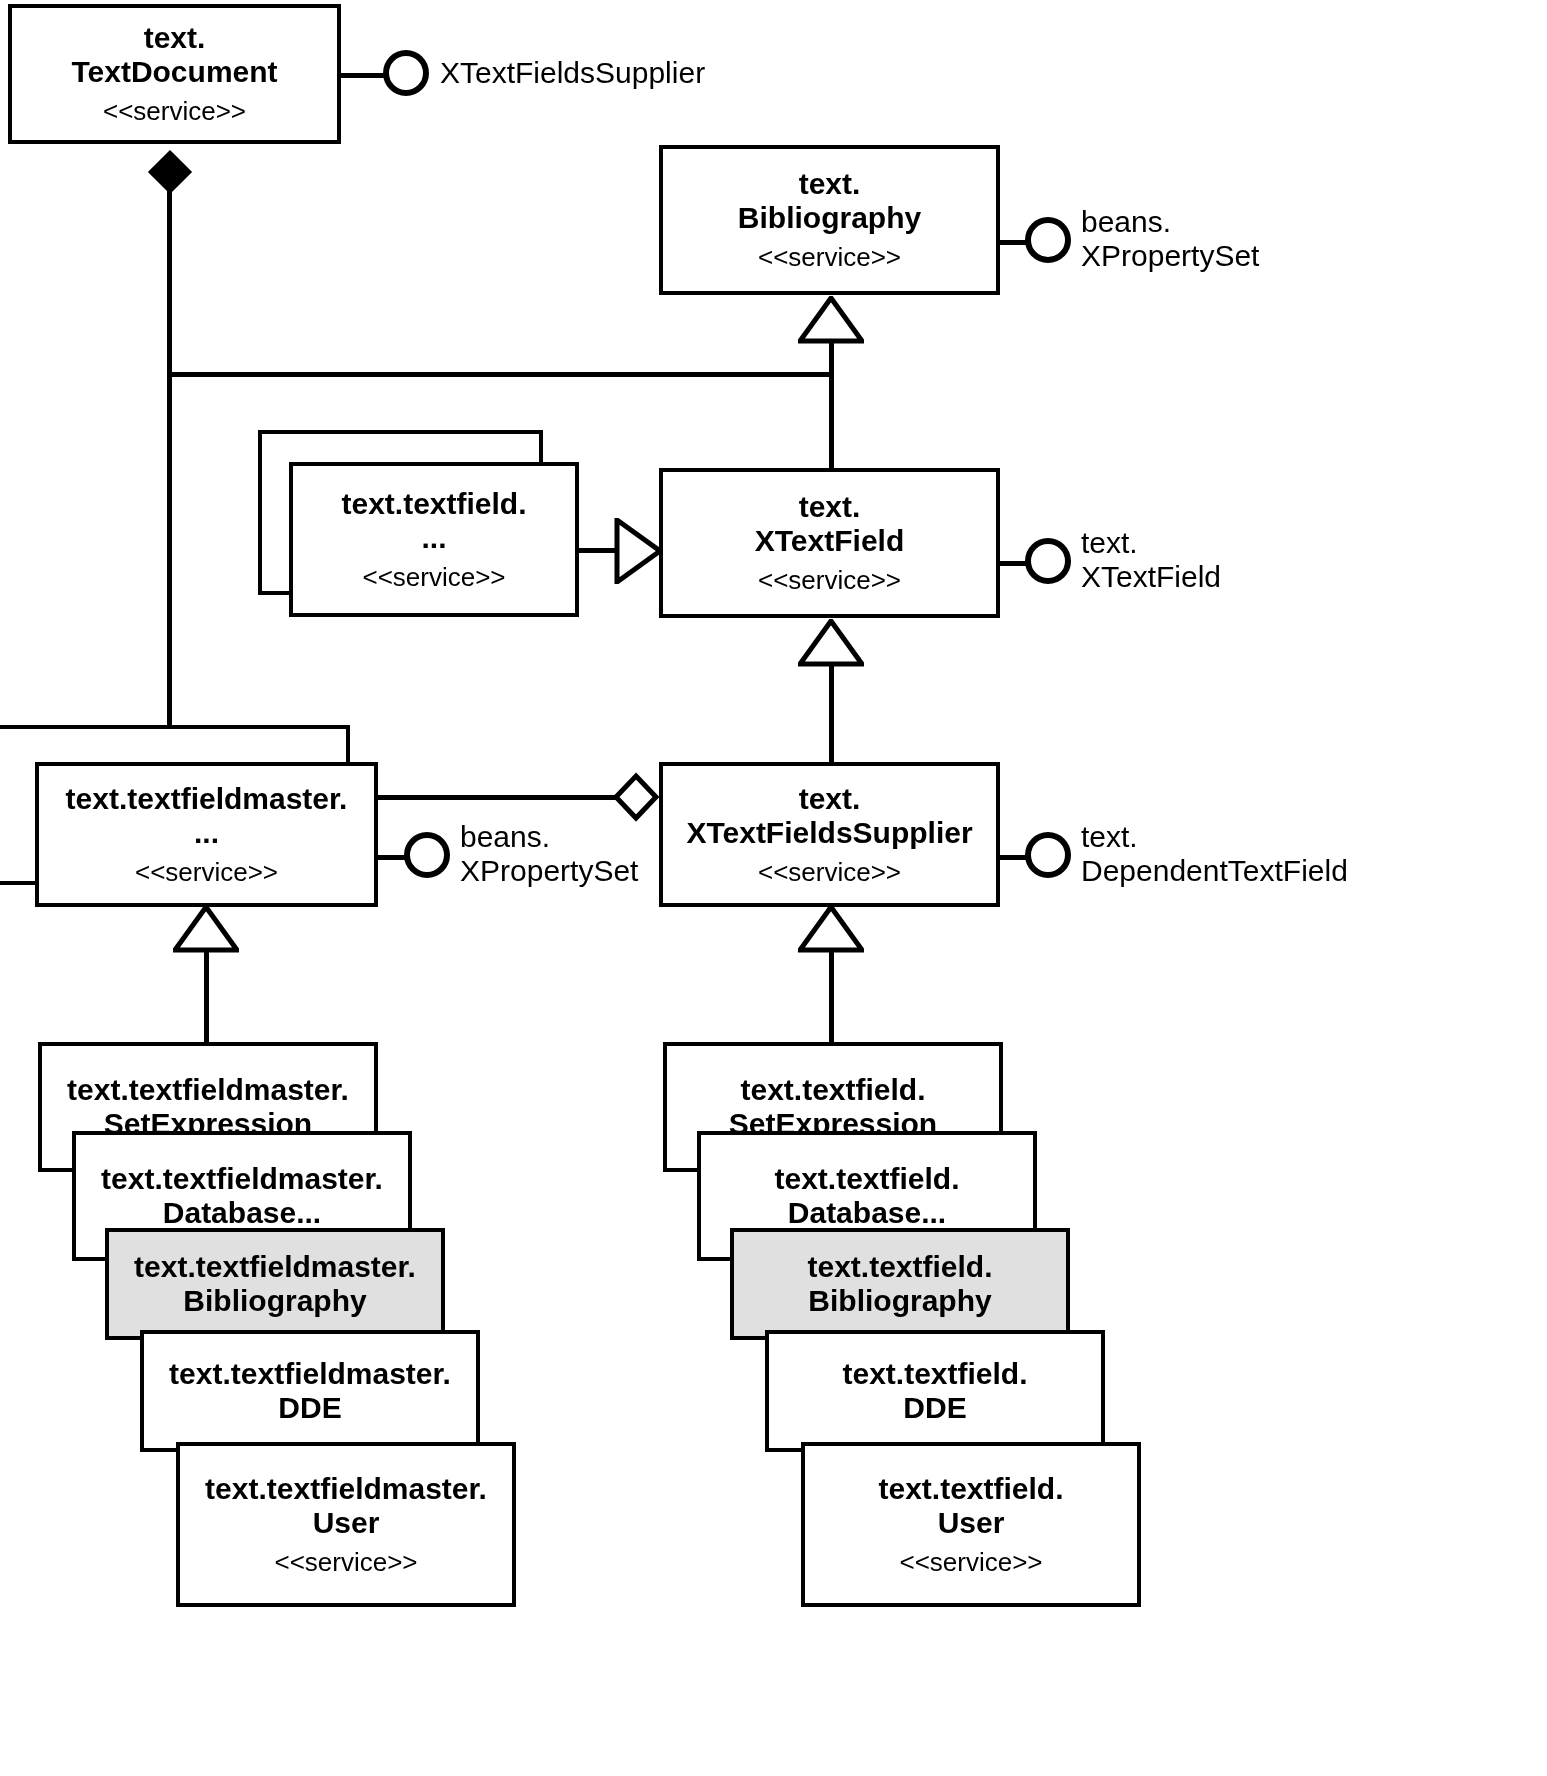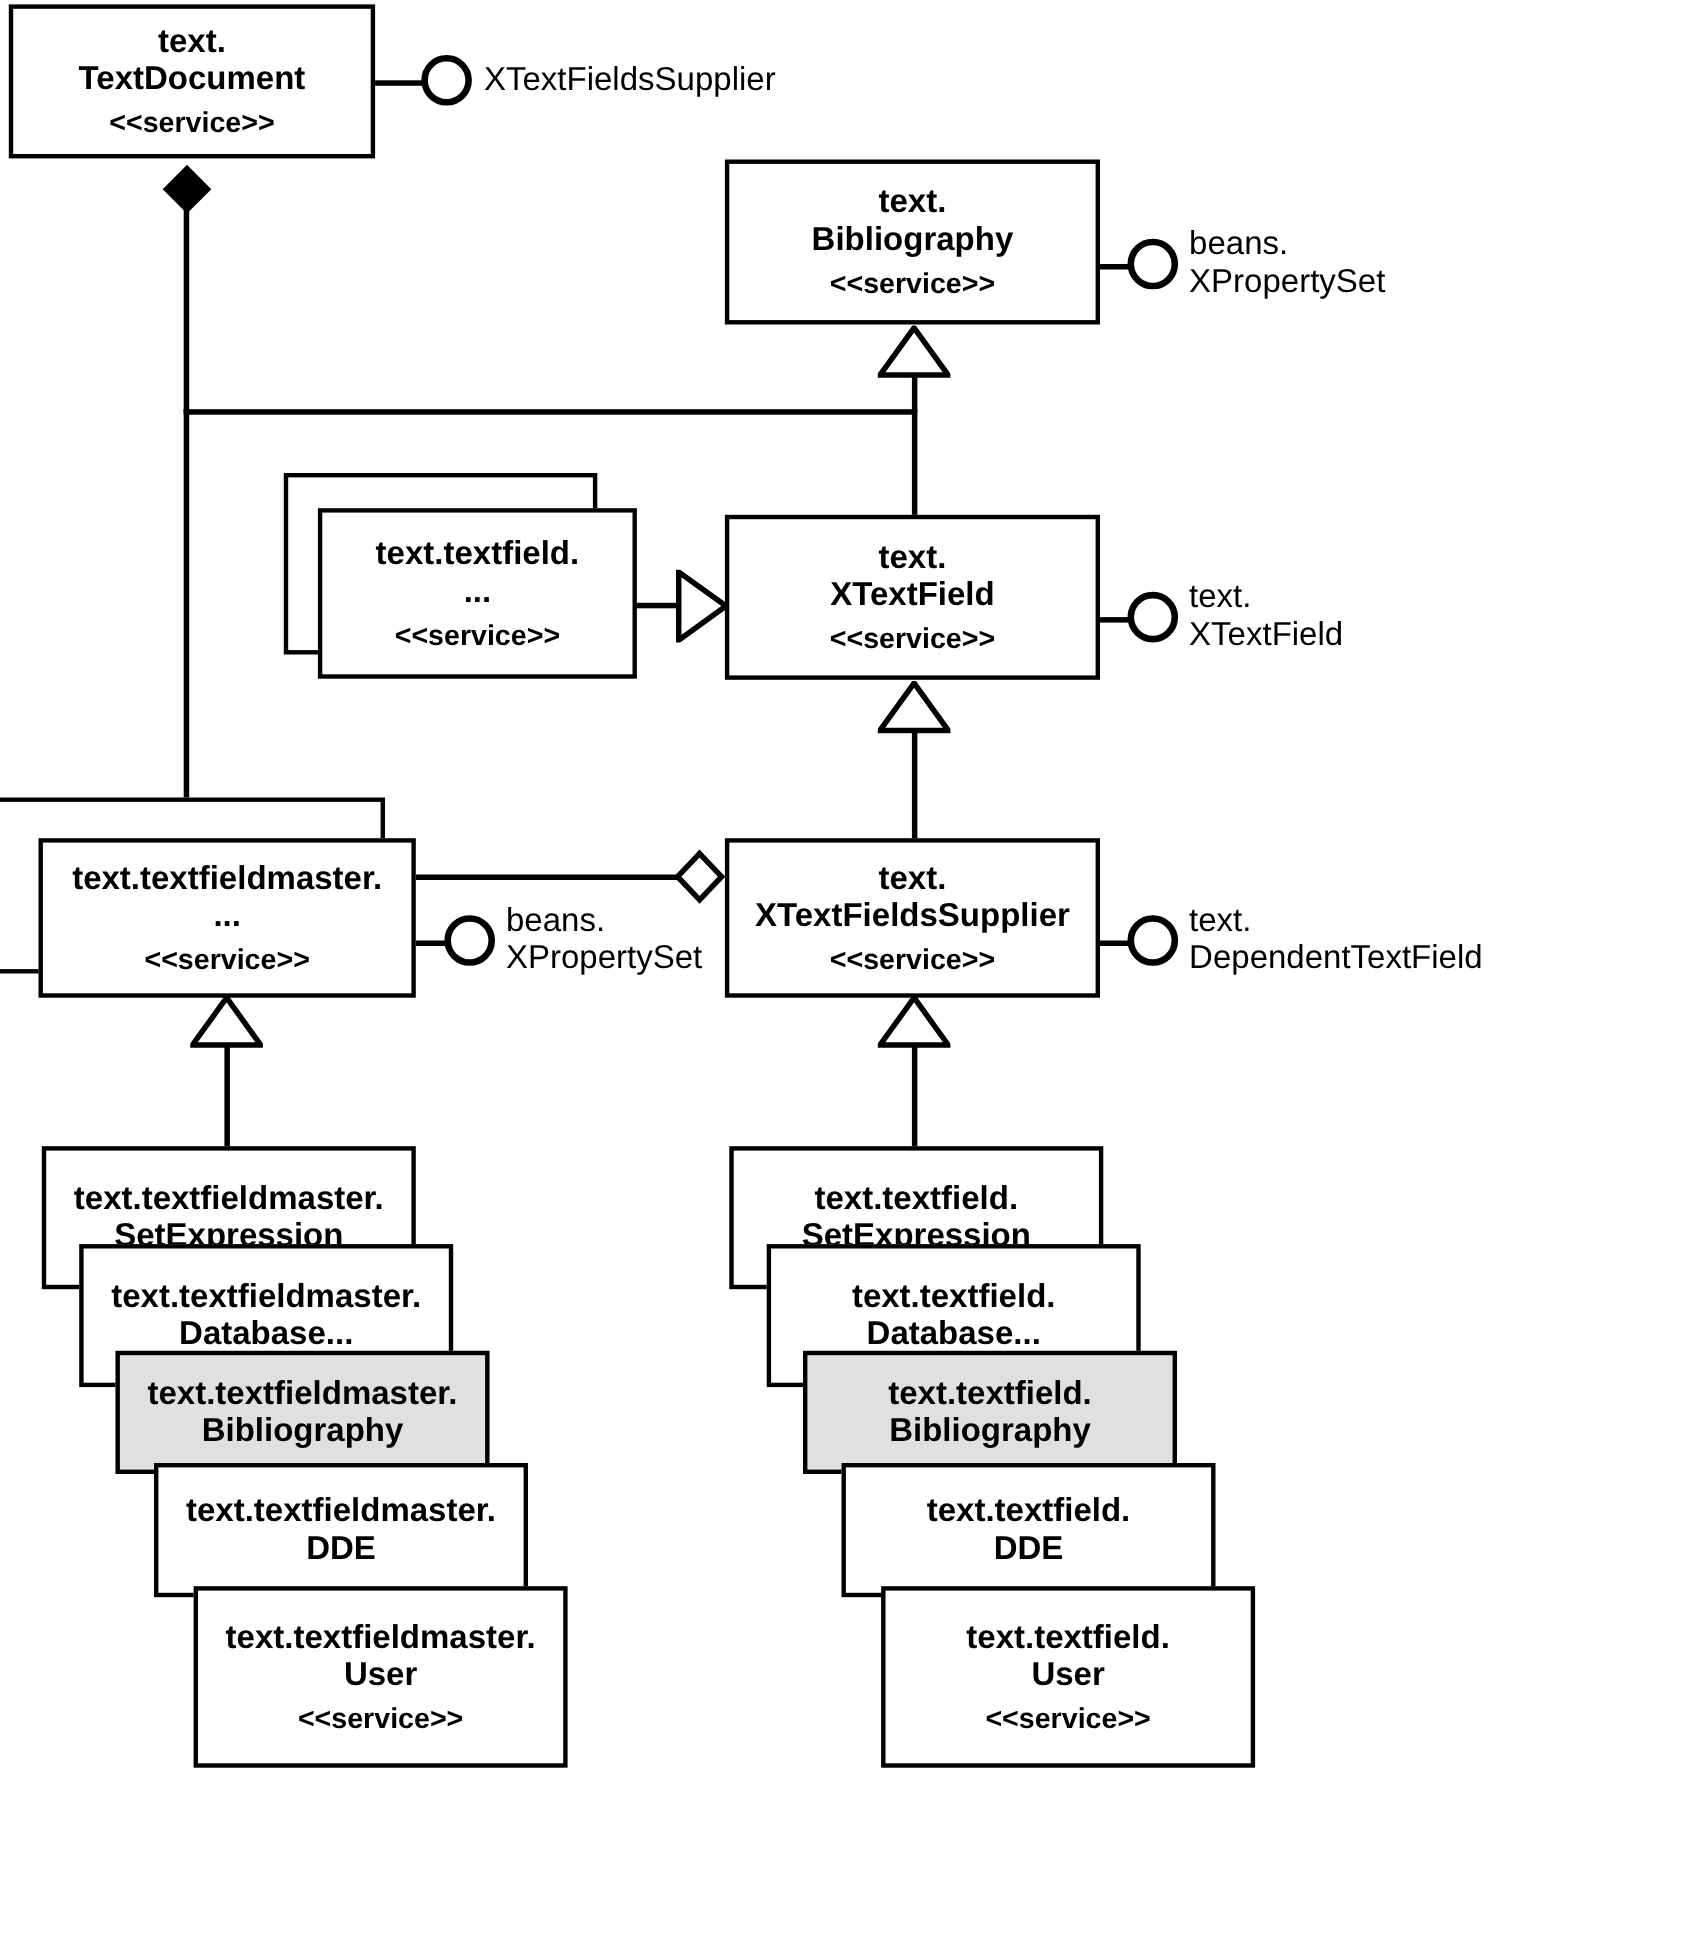--- a/index.html
+++ b/index.html
@@ -32,21 +32,21 @@
     line-height: 1.14;
   }
   .uml-box .ln1,
   .uml-box .ln2 {
     font-weight: bold;
     font-size: 30px;
     color: #000;
     white-space: nowrap;
   }
   .uml-box .stereo {
-    font-weight: bold;
+    font-weight: normal;
     font-size: 26px;
     color: #000;
     margin-top: 8px;
     white-space: nowrap;
   }
   .uml-box.shaded {
     background: #e0e0e0;
   }
   
   .ghost {

